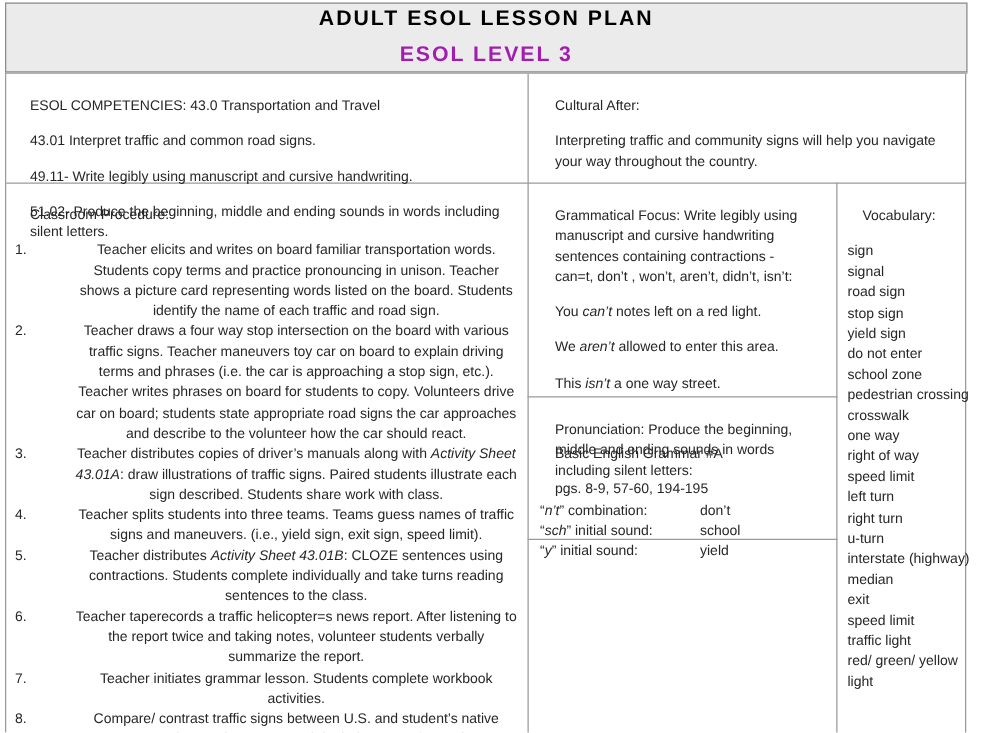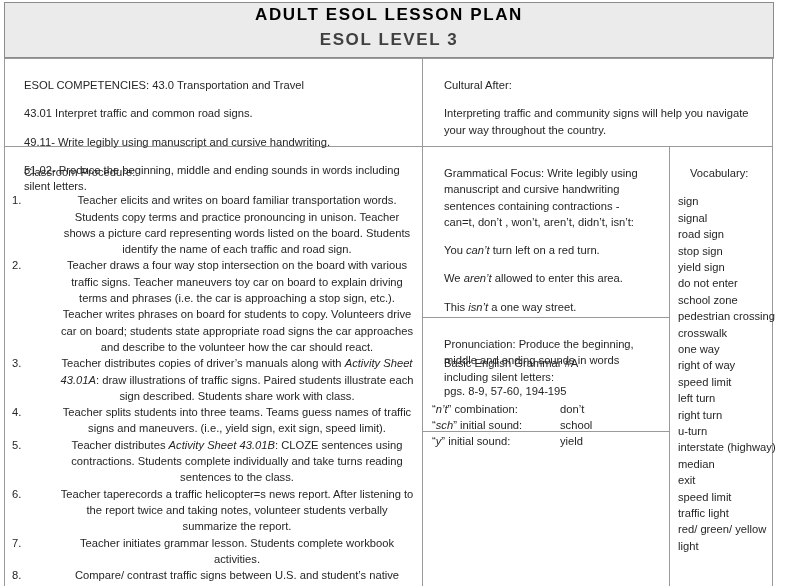--- a/index.html
+++ b/index.html
@@ -28,36 +28,36 @@
     left: 4px;
     top: 2px;
     width: 770px;
     height: 56px;
     background: #ebebeb;
     border: 1px solid #8b8b8b;
     box-sizing: border-box;
     display: flex;
     flex-direction: column;
     align-items: center;
-    justify-content: flex-start;
+    justify-content: space-between;
   }
   .header-title {
     font-weight: bold;
     font-size: 17px;
     letter-spacing: 1.6px;
     line-height: 1.45;
     color: #000;
     text-align: center;
   }
   .header-sub {
     font-weight: bold;
     font-size: 17px;
     letter-spacing: 1.6px;
     line-height: 1.45;
-    color: #404040;
+    color: #a21caf;
     text-align: center;
   }
 
   
   .table {
     position: absolute;
     left: 4px;
     top: 58px;
     width: 770px;
     height: 528px;
@@ -289,21 +289,21 @@
         </li>
         <li class="proc-item">
           <span class="proc-num">8.</span>
           <span class="proc-text">Compare/ contrast traffic signs between U.S. and student’s native country.  Students write a paragraph in their personal experience English journals describing the differences between traffic signs in the US and their native country.</span>
         </li>
       </ul>
     </div>
 
     <div class="cell cell-grammar">
       <p class="sect-head">Grammatical Focus:   Write legibly using manuscript and cursive handwriting sentences containing contractions - can=t, don’t , won’t, aren’t, didn’t, isn’t:</p>
-      <p><span>You </span><i>can’t</i><span> turn left on a red turn.</span></p>
+      <p><span>You </span><i>can’t</i><span> notes left on a red light.</span></p>
       <p><span>We </span><i>aren’t</i><span> allowed to enter this area.</span></p>
       <p><span>This </span><i>isn’t</i><span> a one way street.</span></p>
       <div class="gram-gap"></div>
       <p>Basic English Grammar #A</p>
       <p>pgs. 8-9, 57-60, 194-195</p>
     </div>
 
     <div class="cell cell-pronunciation">
       <p class="sect-head">Pronunciation:   Produce the beginning, middle and ending sounds in words including silent letters:</p>
       <div class="pron-rows">

